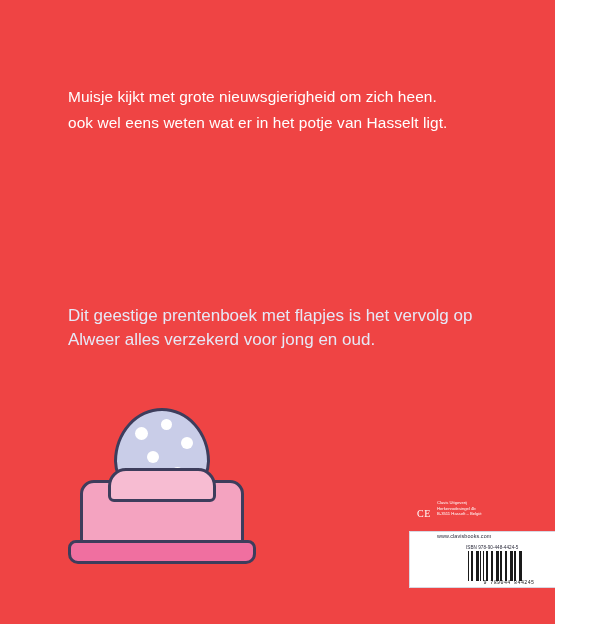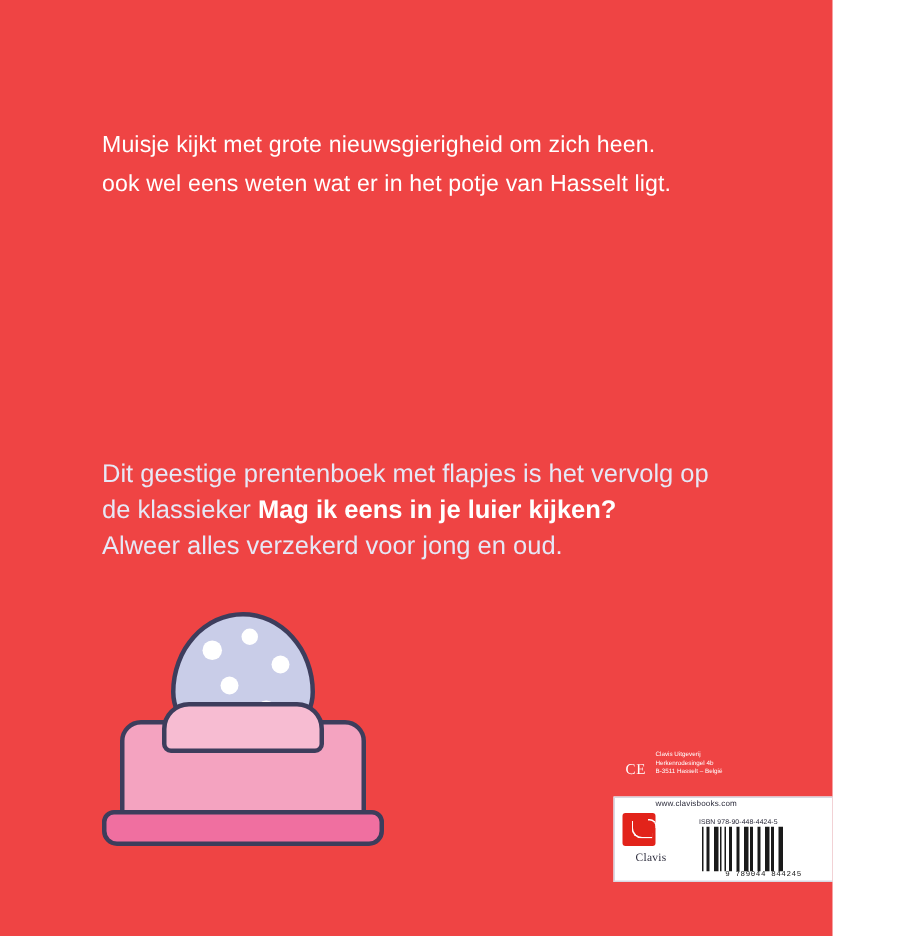--- a/index.html
+++ b/index.html
@@ -252,21 +252,20 @@
 
 <div id="book-back-cover">
 
   <div class="blurb">
     <span class="line">Muisje kijkt met grote nieuwsgierigheid om zich heen.</span>
     <span class="line">ook wel eens weten wat er in het potje van Hasselt ligt.</span>
   </div>
 
   <div class="subblurb">
     <span class="line">Dit geestige prentenboek met flapjes is het vervolg op</span>
-    <span class="line"><span>de klassieker </span><span class="title-bold">Mag ik eens in je luier kijken?</span></span>
     <span class="line">Alweer alles verzekerd voor jong en oud.</span>
   </div>
 
   <div id="potty-illustration">
     <div class="potty-egg">
       <div class="egg-shadow"></div>
       <div class="egg-dot" style="left:18px; top:16px; width:13px; height:13px;"></div>
       <div class="egg-dot" style="left:44px; top:8px; width:11px; height:11px;"></div>
       <div class="egg-dot" style="left:64px; top:26px; width:12px; height:12px;"></div>
       <div class="egg-dot" style="left:30px; top:40px; width:12px; height:12px;"></div>
@@ -285,27 +284,20 @@
     <span class="line">Clavis Uitgeverij</span>
     <span class="line">Herkenrodesingel 4b</span>
     <span class="line">B-3511 Hasselt – België</span>
   </div>
 
   <div id="isbn-block"></div>
 
   <div id="clavis-url">www.clavisbooks.com</div>
   <div id="isbn-text">ISBN 978-90-448-4424-5</div>
 
-  <div id="clavis-logo">
-    <div class="logo-square">
-      <div class="logo-hook"></div>
-      <div class="logo-hook-top"></div>
-    </div>
-    <div class="logo-word">Clavis</div>
-  </div>
 
   <div id="barcode">
       <i style="width:1px;background:#1a1a1a;"></i>
       <i style="width:2px;background:transparent;"></i>
       <i style="width:2px;background:#1a1a1a;"></i>
       <i style="width:3px;background:transparent;"></i>
       <i style="width:3px;background:#1a1a1a;"></i>
       <i style="width:1px;background:transparent;"></i>
       <i style="width:1px;background:#1a1a1a;"></i>
       <i style="width:2px;background:transparent;"></i>

